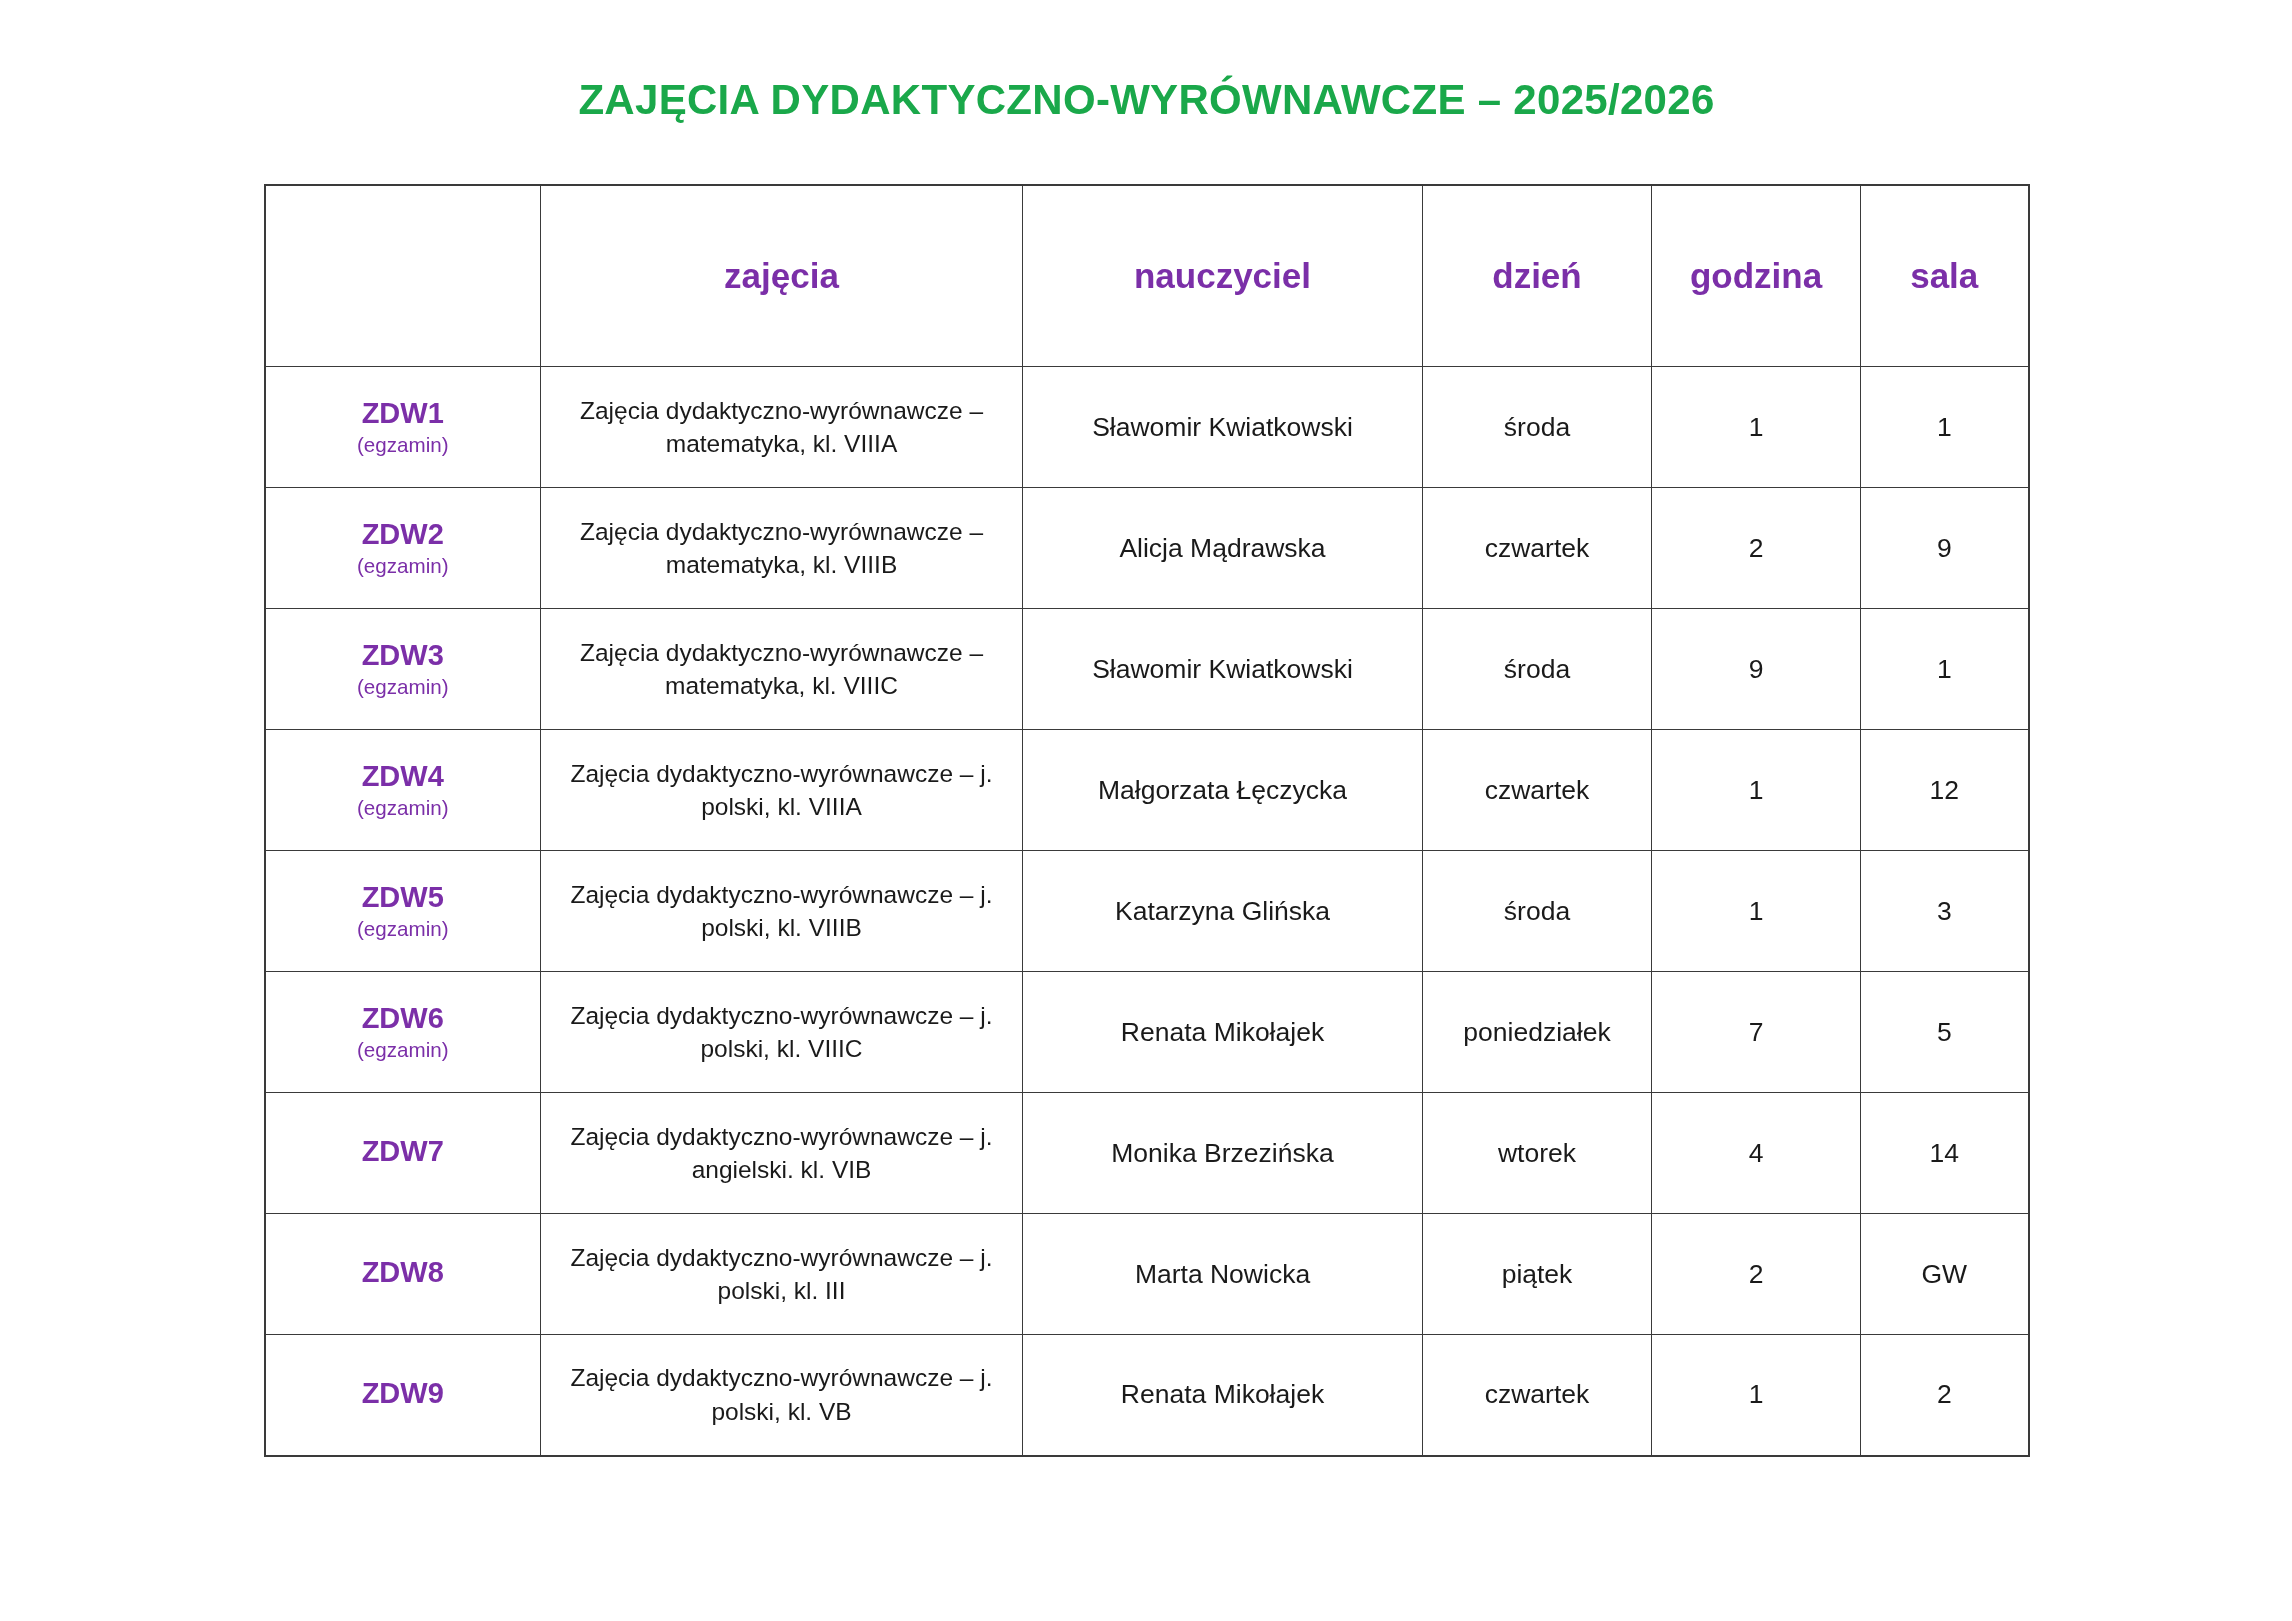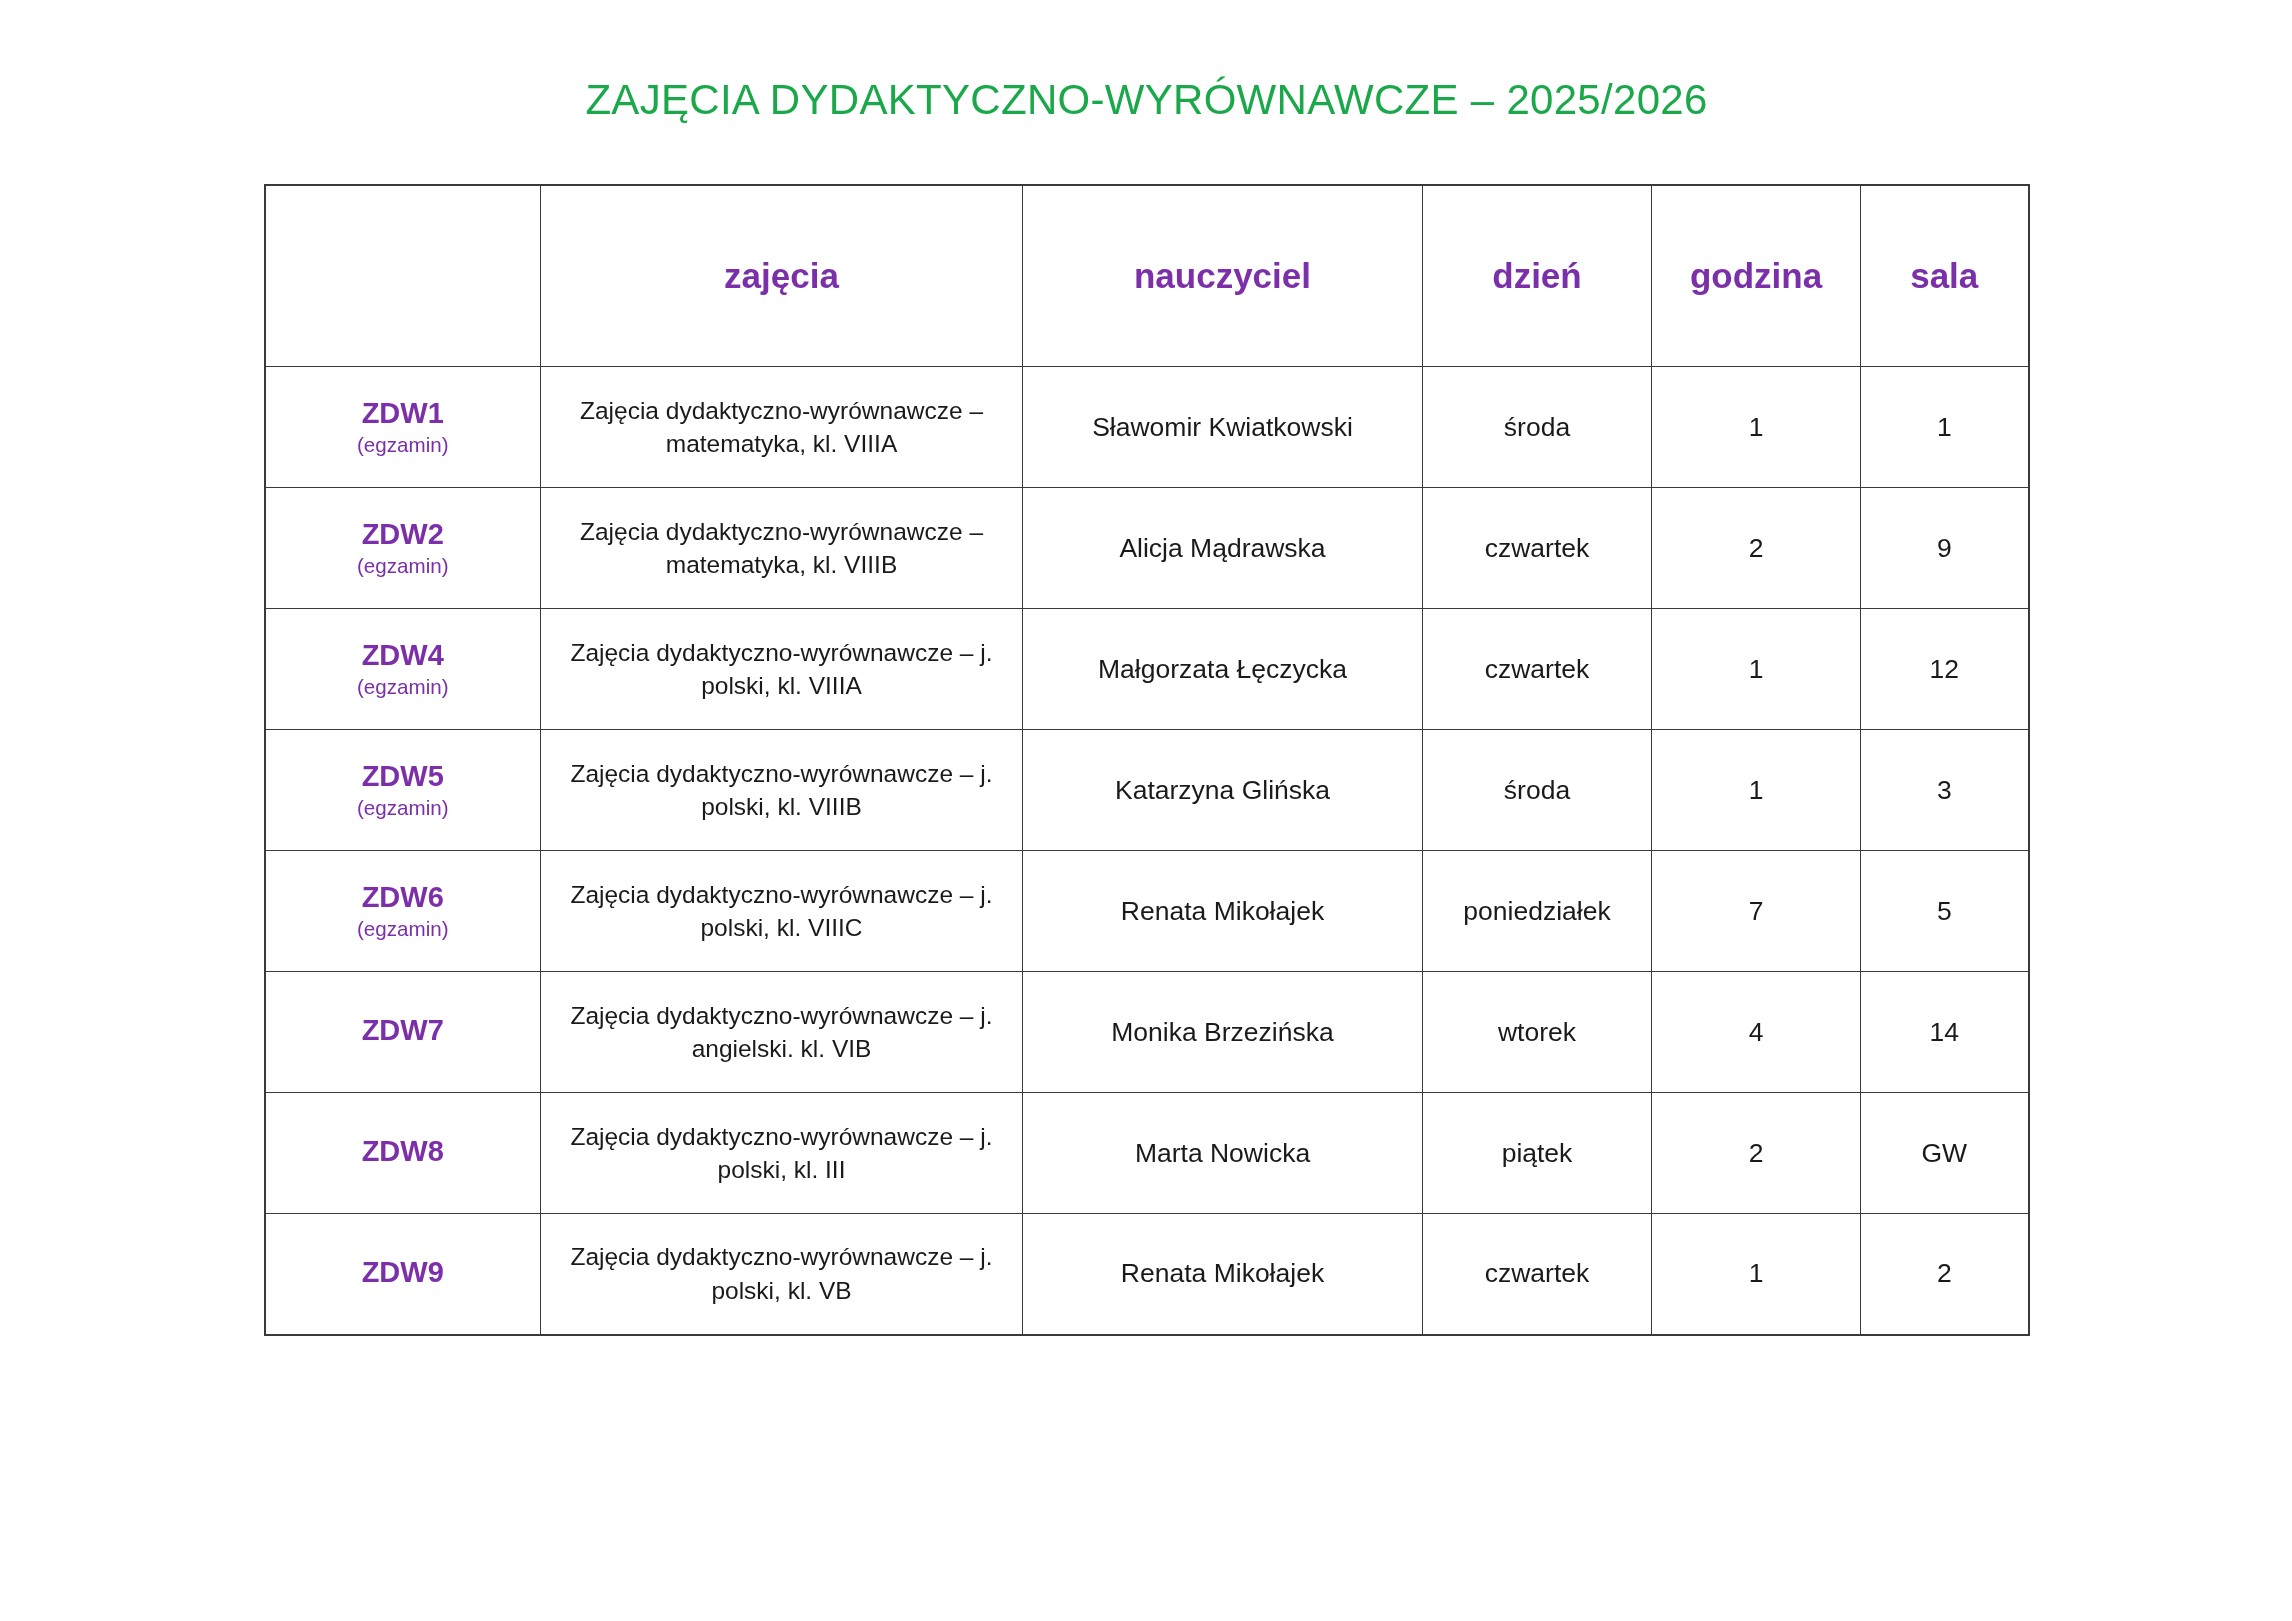--- a/index.html
+++ b/index.html
@@ -17,21 +17,21 @@
   .page {
     width: 2293px;
     height: 1621px;
     position: relative;
     box-sizing: border-box;
   }
   .doc-title {
     text-align: center;
     color: #1aa84a;
     font-size: 42px;
-    font-weight: normal;
+    font-weight: bold;
     letter-spacing: 0.3px;
     margin: 0;
     padding-top: 76px;
     font-family: "Liberation Sans", sans-serif;
   }
   .table-wrap {
     margin-top: 60px;
     display: flex;
     justify-content: center;
   }
@@ -152,20 +152,31 @@
             <span>ZDW2</span>
             <span class="exam">(egzamin)</span>
           </td>
           <td class="subject">Zajęcia dydaktyczno-wyrównawcze – matematyka, kl. VIIIB</td>
           <td class="teacher">Alicja Mądrawska</td>
           <td class="day">czwartek</td>
           <td class="hour">2</td>
           <td class="room">9</td>
         </tr>
 
+        <tr>
+          <td class="code">
+            <span>ZDW3</span>
+            <span class="exam">(egzamin)</span>
+          </td>
+          <td class="subject">Zajęcia dydaktyczno-wyrównawcze – matematyka, kl. VIIIC</td>
+          <td class="teacher">Sławomir Kwiatkowski</td>
+          <td class="day">środa</td>
+          <td class="hour">9</td>
+          <td class="room">1</td>
+        </tr>
 
         <tr>
           <td class="code">
             <span>ZDW4</span>
             <span class="exam">(egzamin)</span>
           </td>
           <td class="subject">Zajęcia dydaktyczno-wyrównawcze – j. polski, kl. VIIIA</td>
           <td class="teacher">Małgorzata Łęczycka</td>
           <td class="day">czwartek</td>
           <td class="hour">1</td>

